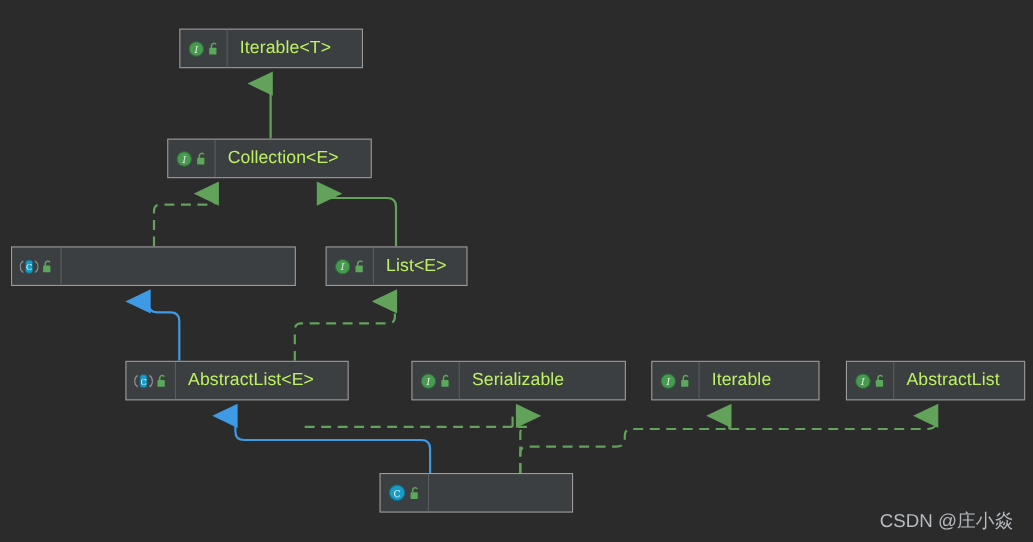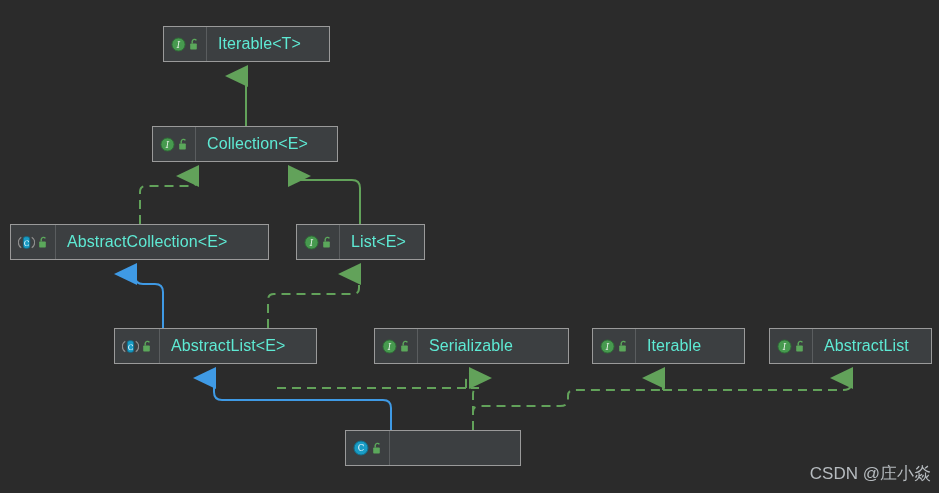--- a/index.html
+++ b/index.html
@@ -39,34 +39,34 @@
     justify-content: center;
     height: 100%;
     padding: 0 6px 0 7px;
     border-right: 1px solid #5a5d5f;
     box-sizing: border-box;
     gap: 3px;
   }
   .node .label {
     padding: 0 12px 0 11px;
     font-size: 16px;
-    color: #5eead4;
+    color: #bef264;
     white-space: nowrap;
     letter-spacing: 0.1px;
   }
   
   .ico {
     display: inline-block;
     line-height: 0;
   }
   .ico svg { display: block; }
 
   .watermark {
     position: absolute;
-    right: 8px;
+    right: 18px;
     bottom: 8px;
     font-size: 17px;
     color: #b6bbbf;
     white-space: nowrap;
     z-index: 6;
   }
 </style>
 </head>
 <body>
 
@@ -150,21 +150,20 @@
           <text x="9" y="11.4" text-anchor="middle" font-size="8" font-family="DejaVu Serif, serif" fill="#eaf6fb">C</text>
         </svg>
       </span>
       <span class="ico">
         <svg width="11" height="13" viewBox="0 0 11 13">
           <path d="M3.2 5.6 V3.4 a2.3 2.3 0 0 1 4.2 -1.0" fill="none" stroke="#5ba85b" stroke-width="1.4"></path>
           <rect x="1.2" y="5.4" width="6.6" height="6.2" rx="0.8" fill="#5ba85b"></rect>
         </svg>
       </span>
     </span>
-    <span class="label">AbstractCollection&lt;E&gt;</span>
   </div>
 
   <div class="node" style="left:296px; top:224px; width:129px;">
     <span class="gutter">
       <span class="ico">
         <svg width="15" height="15" viewBox="0 0 16 16">
           <circle cx="8" cy="8" r="7" fill="#479a4f" stroke="#2f6b36" stroke-width="1"></circle>
           <text x="8" y="11.5" text-anchor="middle" font-size="9" font-style="italic" font-family="DejaVu Serif, serif" fill="#e9f3e9">I</text>
         </svg>
       </span>

